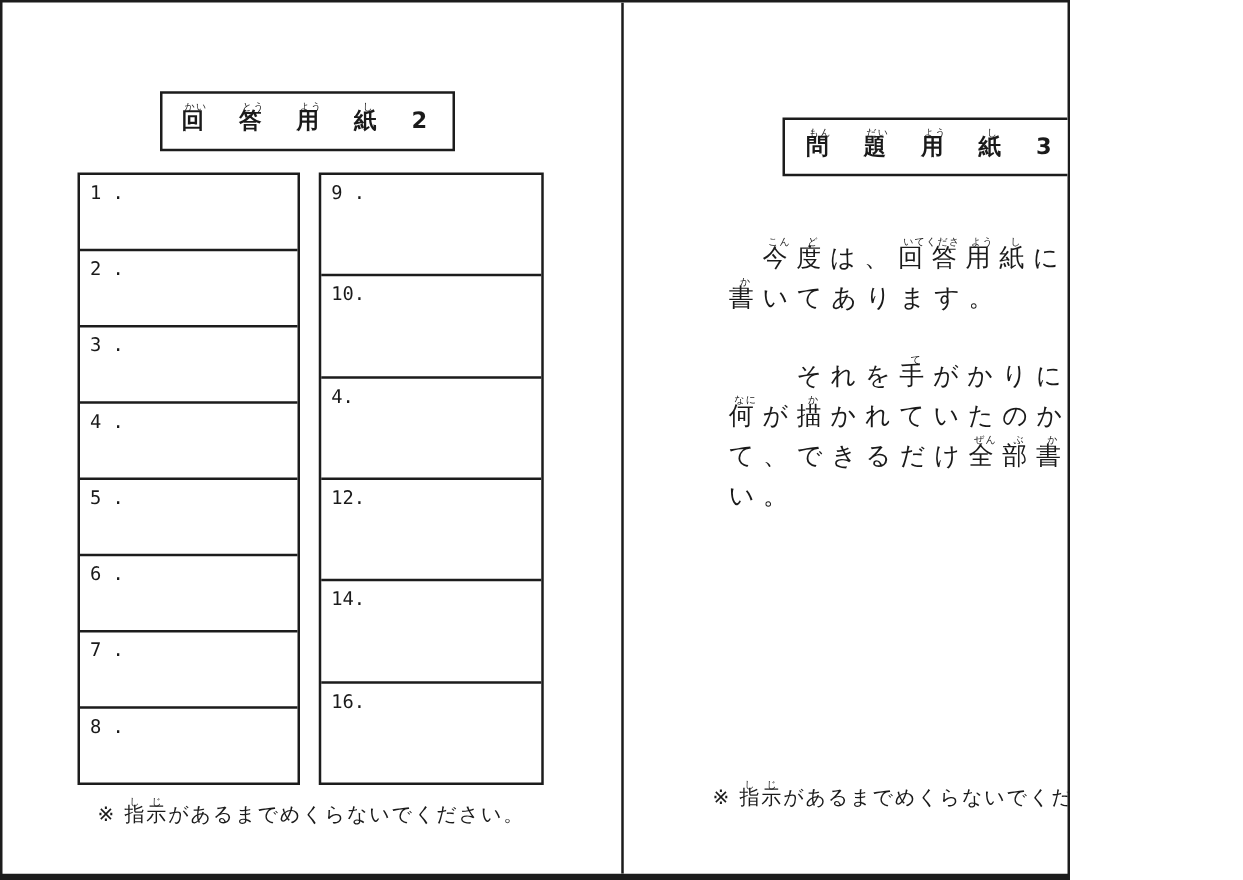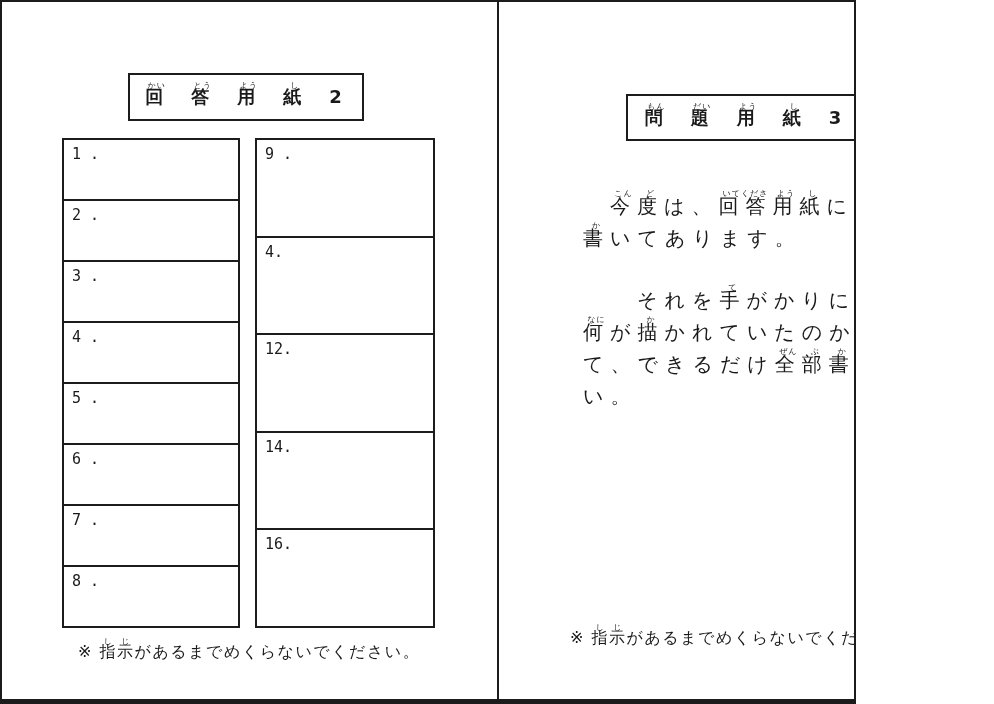--- a/index.html
+++ b/index.html
@@ -116,20 +116,23 @@
           </div>
         <div class="cell">
             <span class="cell-num">8 .</span>
           </div>
       </div>
       <div class="col col-2">
         <div class="cell">
             <span class="cell-num">9 .</span>
           </div>
         <div class="cell">
+            <span class="cell-num">10.</span>
+          </div>
+        <div class="cell">
             <span class="cell-num">4.</span>
           </div>
         <div class="cell">
             <span class="cell-num">12.</span>
           </div>
         <div class="cell">
             <span class="cell-num">14.</span>
           </div>
         <div class="cell">
             <span class="cell-num">16.</span>

